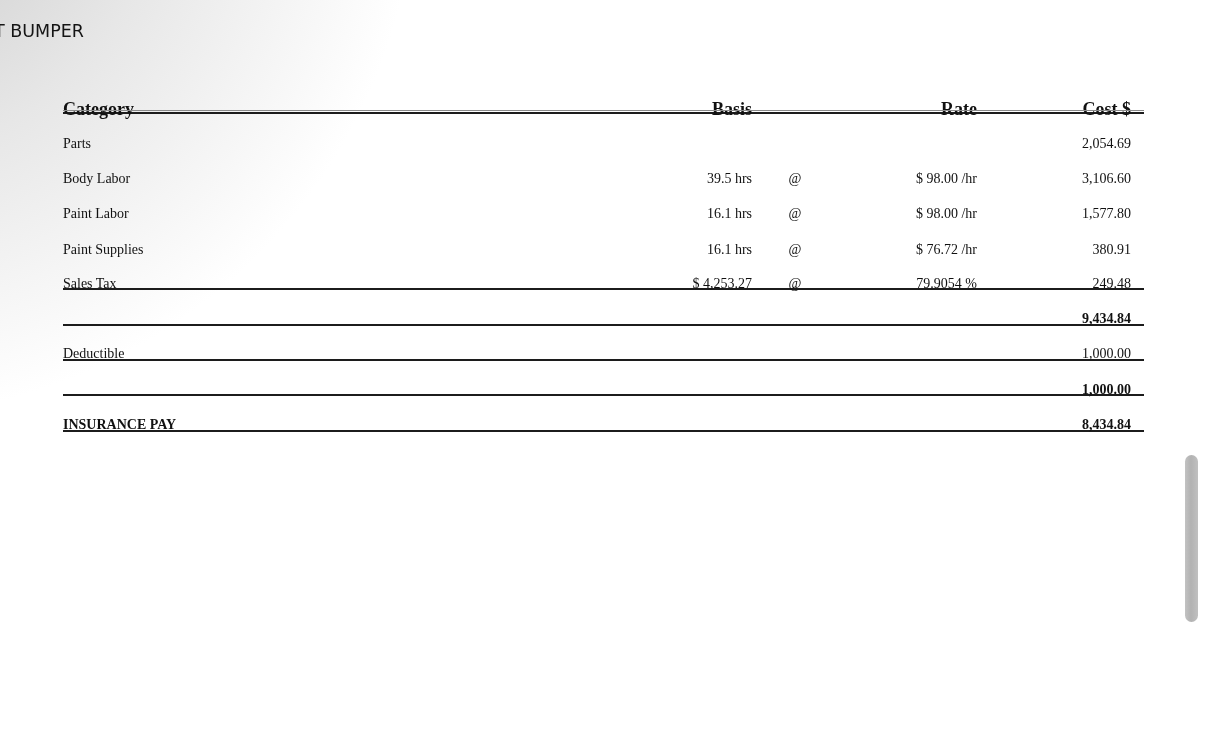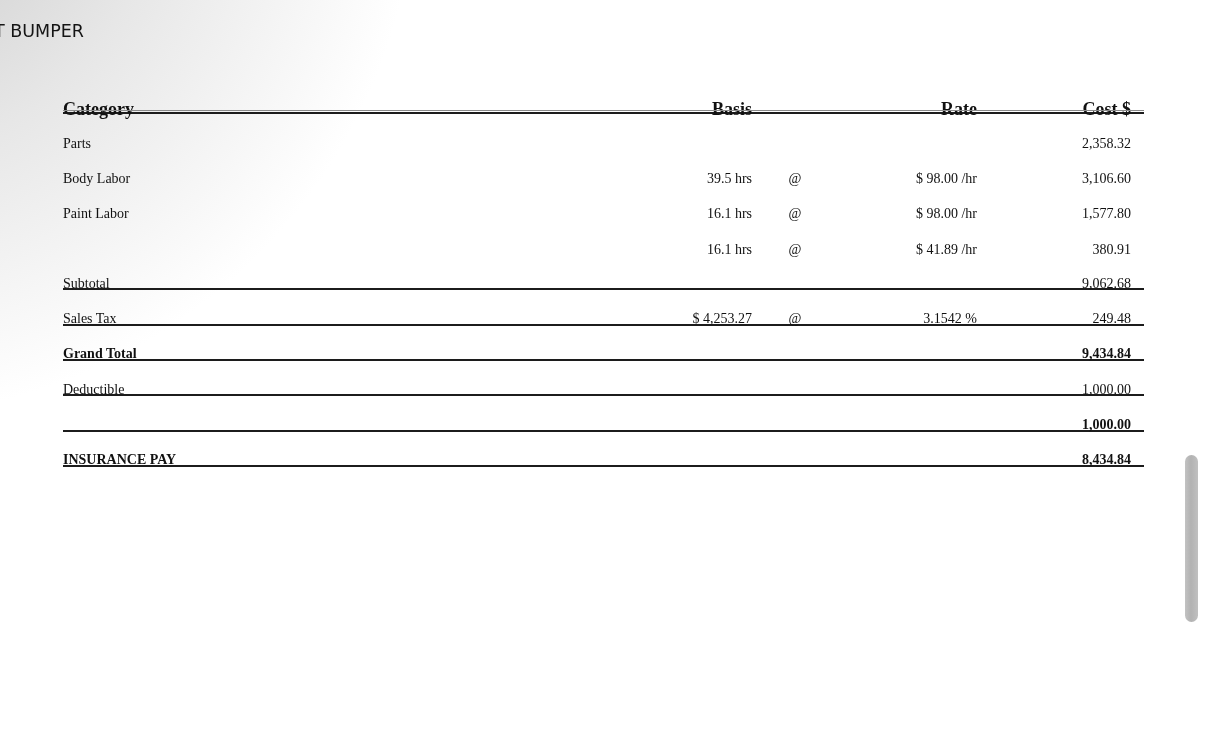--- a/index.html
+++ b/index.html
@@ -64,62 +64,58 @@
 
     <div class="head-row">
       <span class="c cat">Category</span>
       <span class="c basis">Basis</span>
       <span class="c rate">Rate</span>
       <span class="c cost">Cost $</span>
     </div>
 
     <div class="row">
       <span class="c cat">Parts</span>
-      <span class="c cost">2,358.32</span>
+      <span class="c cost">2,054.69</span>
     </div>
 
     <div class="row">
       <span class="c cat">Body Labor</span>
       <span class="c basis">39.5 hrs</span>
       <span class="c at">@</span>
       <span class="c rate">$ 98.00 /hr</span>
       <span class="c cost">3,106.60</span>
     </div>
 
     <div class="row">
       <span class="c cat">Paint Labor</span>
       <span class="c basis">16.1 hrs</span>
       <span class="c at">@</span>
       <span class="c rate">$ 98.00 /hr</span>
       <span class="c cost">1,577.80</span>
     </div>
 
     <div class="row">
+      <span class="c cat">Paint Supplies</span>
       <span class="c basis">16.1 hrs</span>
       <span class="c at">@</span>
-      <span class="c rate">$ 41.89 /hr</span>
+      <span class="c rate">$ 76.72 /hr</span>
       <span class="c cost">380.91</span>
     </div>
 
 
-    <div class="row hline">
-      <span class="c cat">Subtotal</span>
-      <span class="c cost">9,062.68</span>
-    </div>
 
     <div class="row hline">
       <span class="c cat">Sales Tax</span>
       <span class="c basis">$ 4,253.27</span>
       <span class="c at">@</span>
-      <span class="c rate">3.1542 %</span>
+      <span class="c rate">79.9054 %</span>
       <span class="c cost">249.48</span>
     </div>
 
     <div class="row hline bold">
-      <span class="c cat">Grand Total</span>
       <span class="c cost">9,434.84</span>
     </div>
 
     <div class="row hline">
       <span class="c cat">Deductible</span>
       <span class="c cost">1,000.00</span>
     </div>
 
     <div class="row hline bold">
       <span class="c cost">1,000.00</span>

